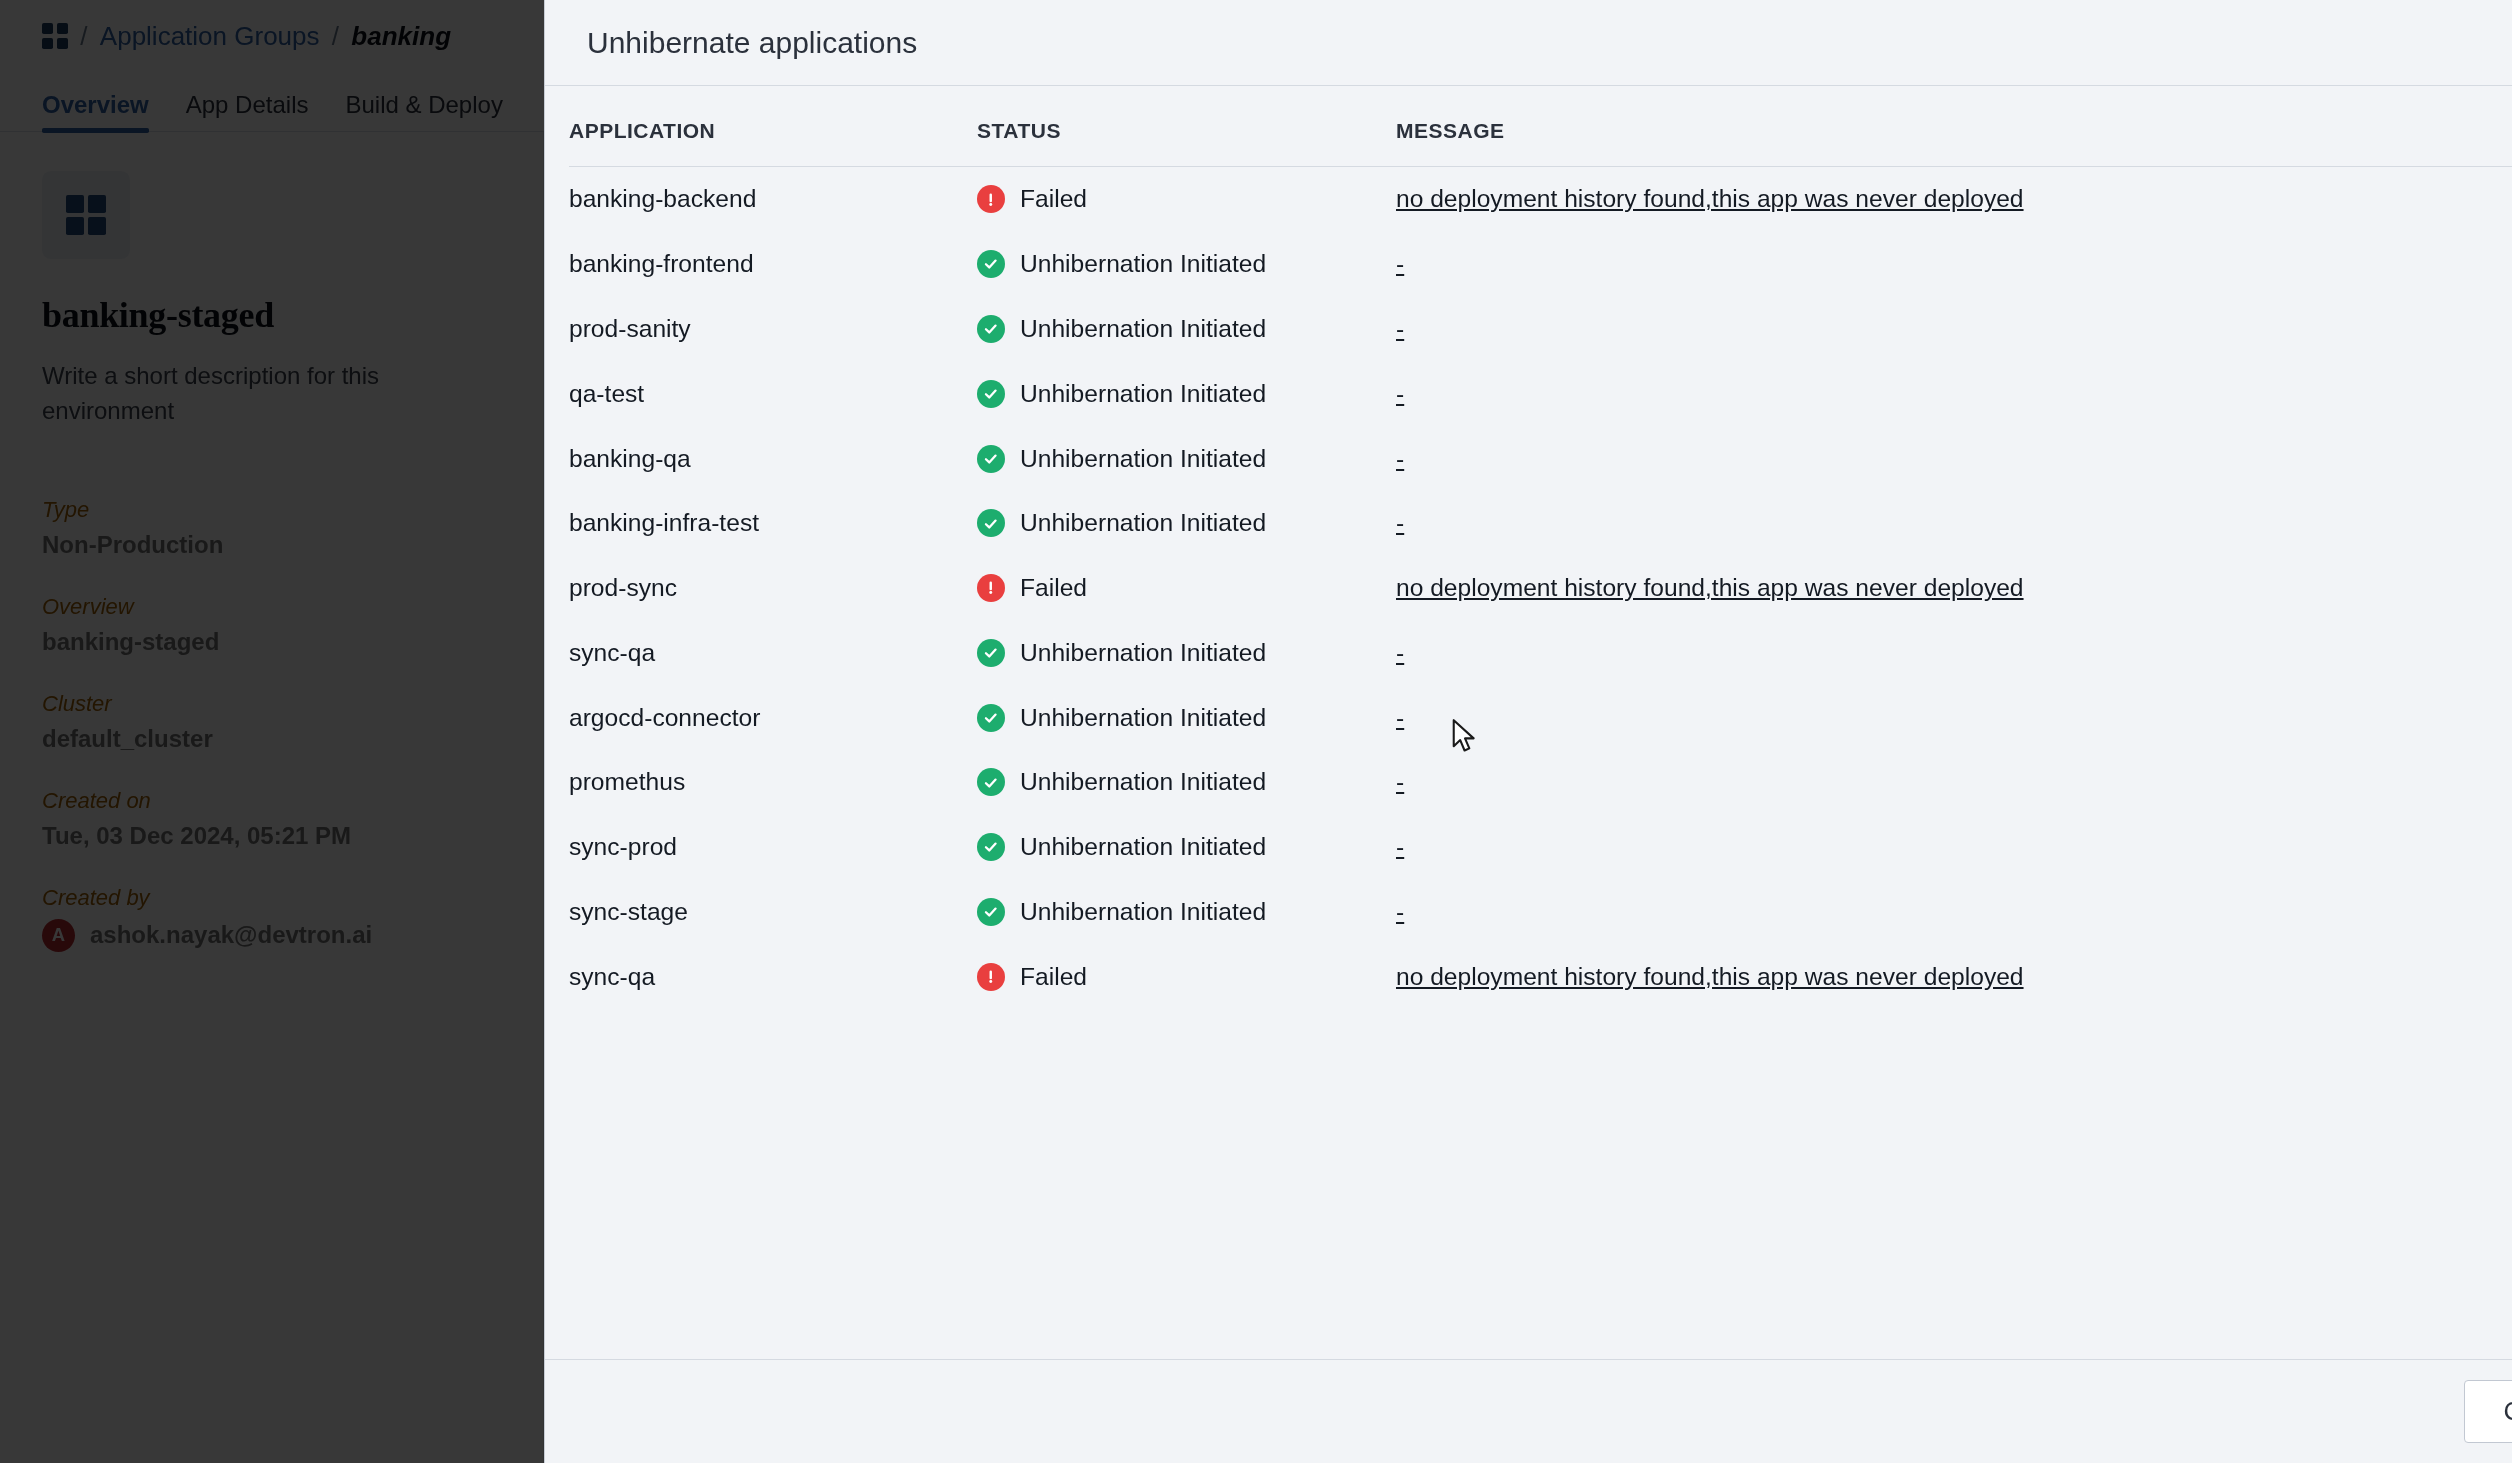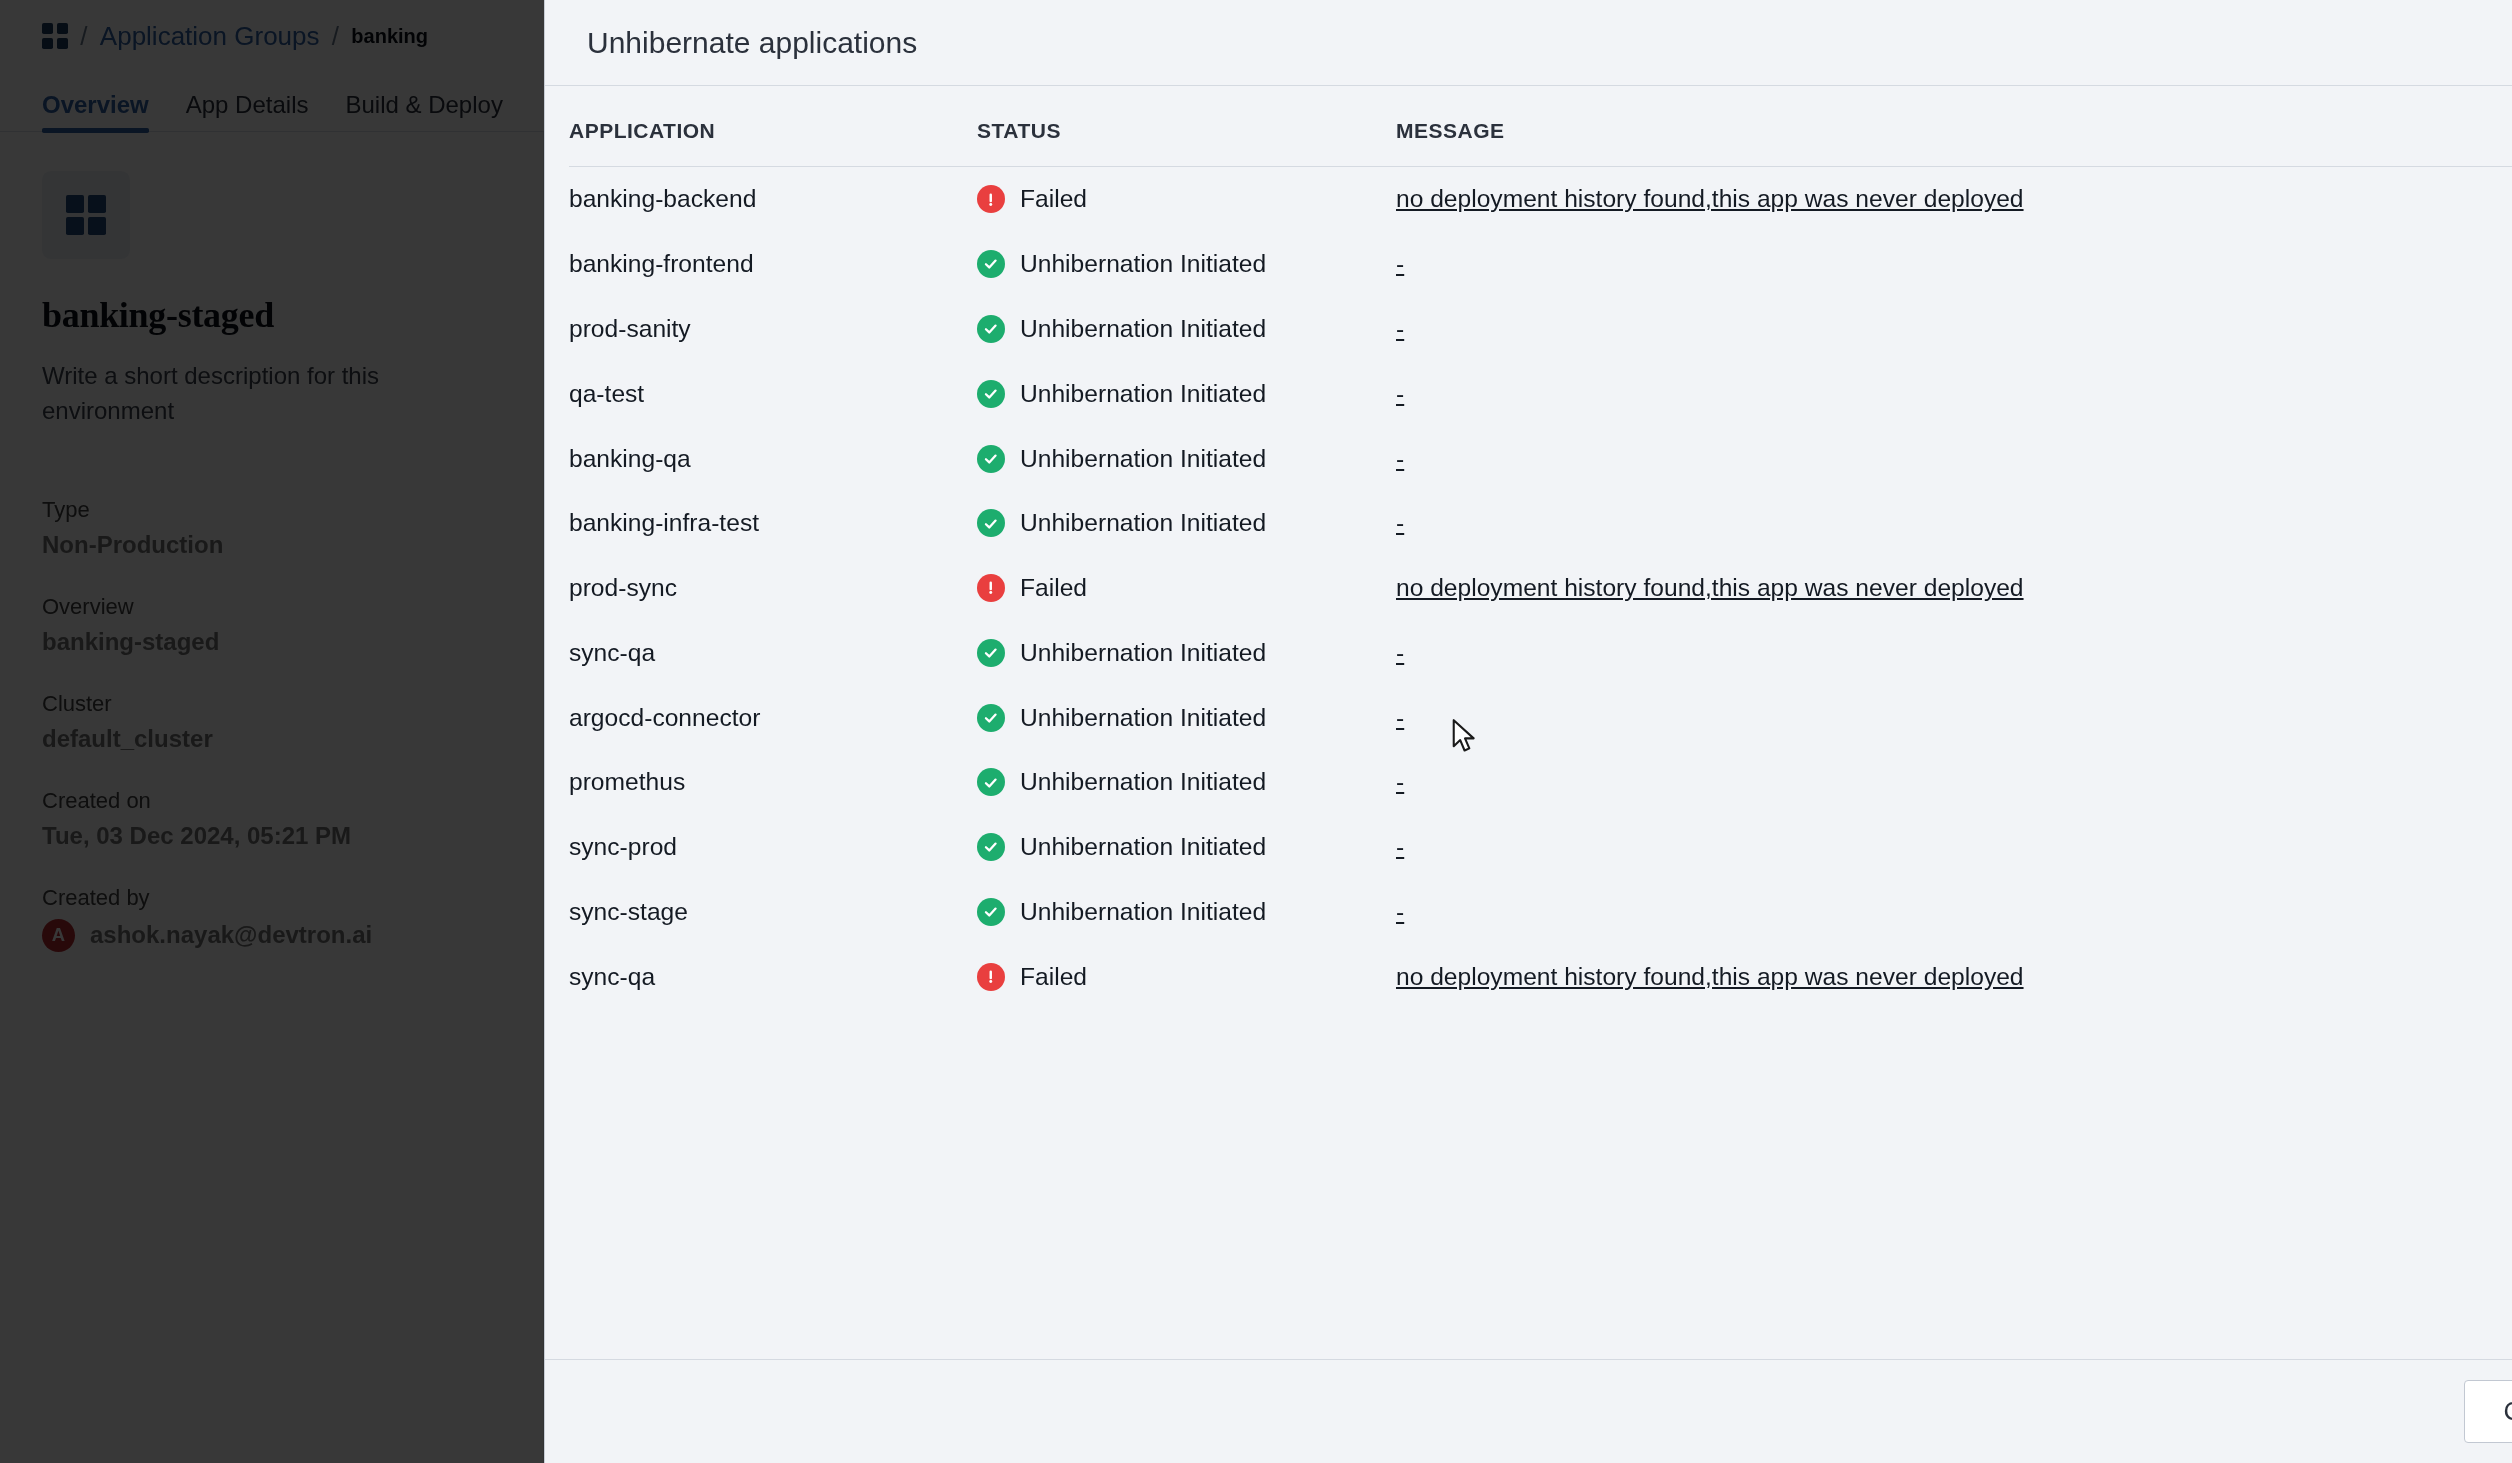--- a/index.html
+++ b/index.html
@@ -53,24 +53,25 @@
     color: #6b7a8f;
     font-weight: 400;
   }
   .crumb-link {
     font-size: 26px;
     color: #2e5fa3;
     text-decoration: none;
     white-space: nowrap;
   }
   .crumb-current {
-    font-size: 20px;
+    font-size: 26px;
     color: #0b0f18;
     font-weight: 700;
     white-space: nowrap;
+    font-style: italic;
   }
 
   
   .tab-strip {
     height: 60px;
     display: flex;
     align-items: flex-end;
     padding-left: 42px;
     gap: 37px;
     border-bottom: 1.8px solid #d9dee6;
@@ -128,22 +129,23 @@
     font-size: 24px;
     color: #3b4busy;
     color: #3b424d;
     line-height: 1.45;
     margin-bottom: 68px;
     max-width: 412px;
   }
   .meta-block { margin-bottom: 35px; }
   .meta-label {
     font-size: 22px;
-    color: #404040;
+    color: #a16207;
     margin-bottom: 8px;
+    font-style: italic;
   }
   .meta-value {
     font-size: 24px;
     color: #737373;
     font-weight: 700;
   }
   .meta-user {
     display: flex;
     align-items: center;
     gap: 15px;

